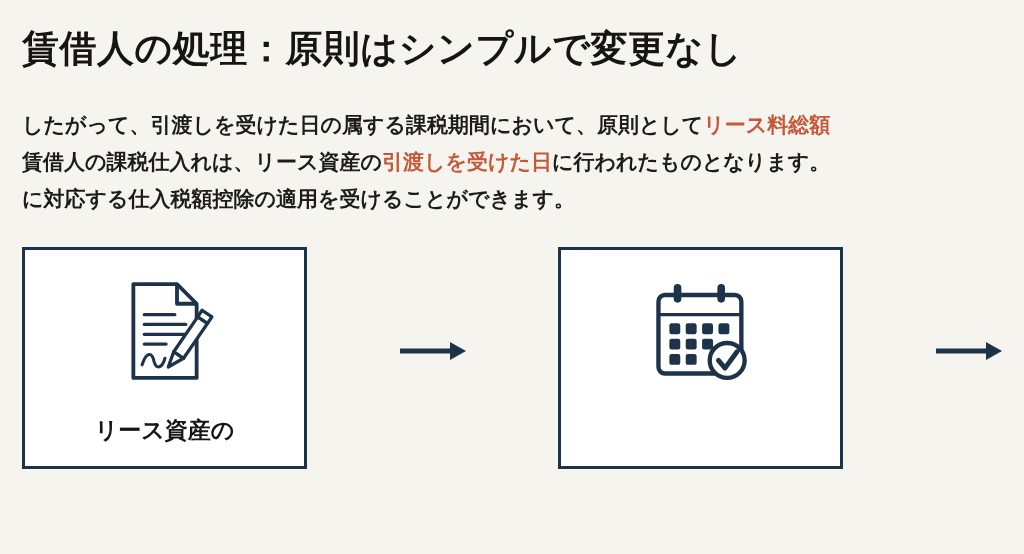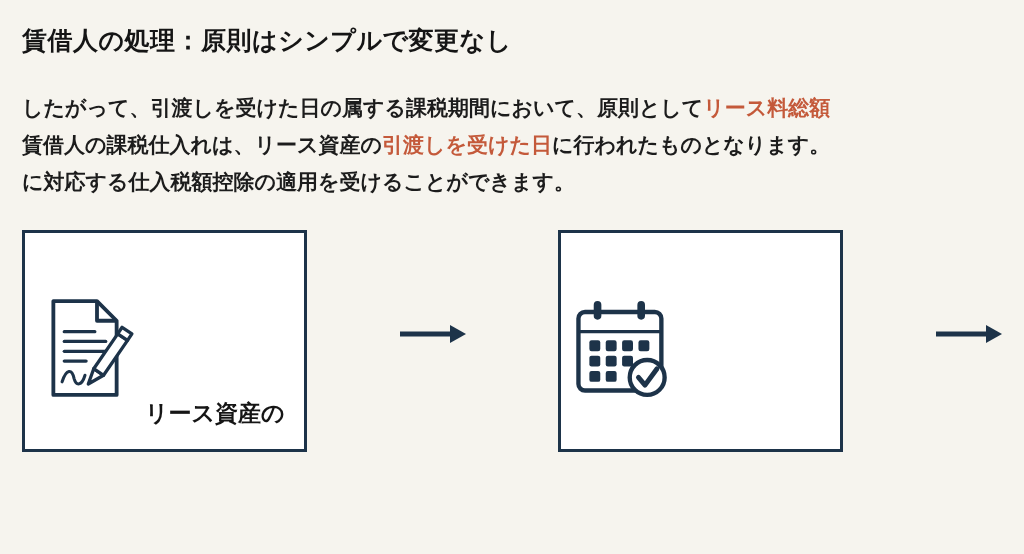--- a/index.html
+++ b/index.html
@@ -12,21 +12,21 @@
   html,body{margin:0;padding:0;}
   body{
     width:1024px;height:554px;
     background:var(--background);
     font-family:"Liberation Sans","DejaVu Sans",sans-serif;
     color:var(--text);
     overflow:hidden;
   }
   .page{width:1024px;height:554px;padding:20px 22px 0 22px;}
   .title{
-    font-size:25px;
+    font-size:37px;
     font-weight:900;
     letter-spacing:0.5px;
     margin:4px 0 0 0;
     color:#151515;
   }
   .intro{
     margin-top:32px;
     font-size:21px;
     font-weight:700;
     line-height:37px;
@@ -35,21 +35,21 @@
   .steps{
     margin-top:30px;
     display:flex;
     align-items:center;
     justify-content:space-between;
   }
   .card{
     width:285px;height:222px;
     background:#ffffff;
     border:3px solid var(--navy);
-    display:flex;align-items:center;
+    display:flex;flex-direction:column;align-items:center;
   }
   .icon-wrap{
     height:148px;
     display:flex;align-items:center;justify-content:center;
     padding-top:14px;
   }
   .card-label{
     font-size:23px;
     font-weight:800;
     text-align:center;

